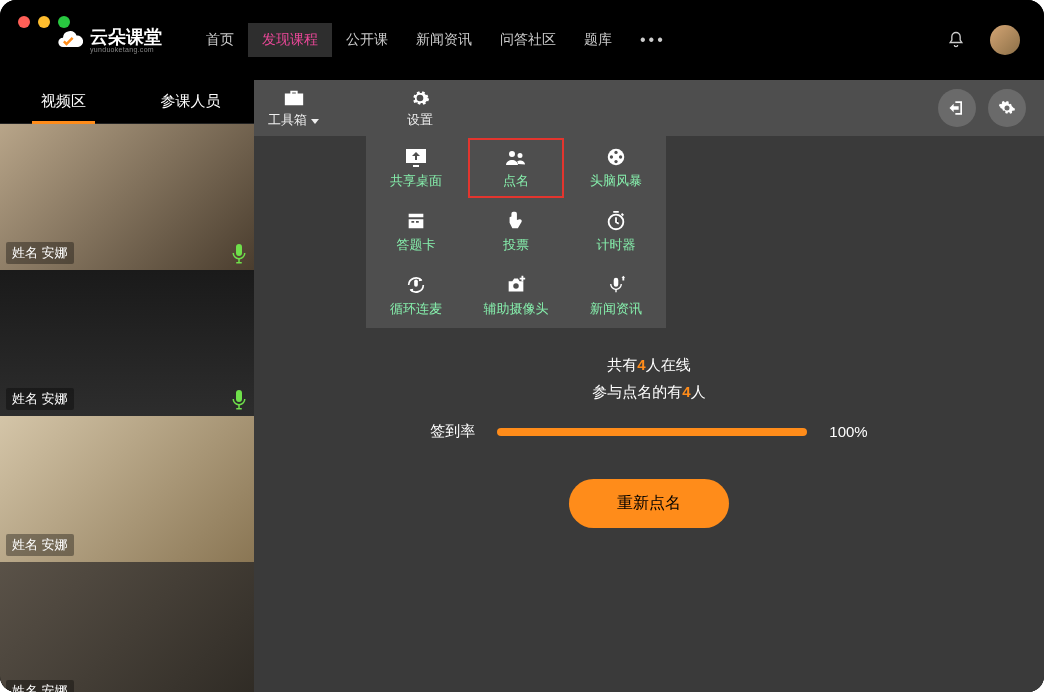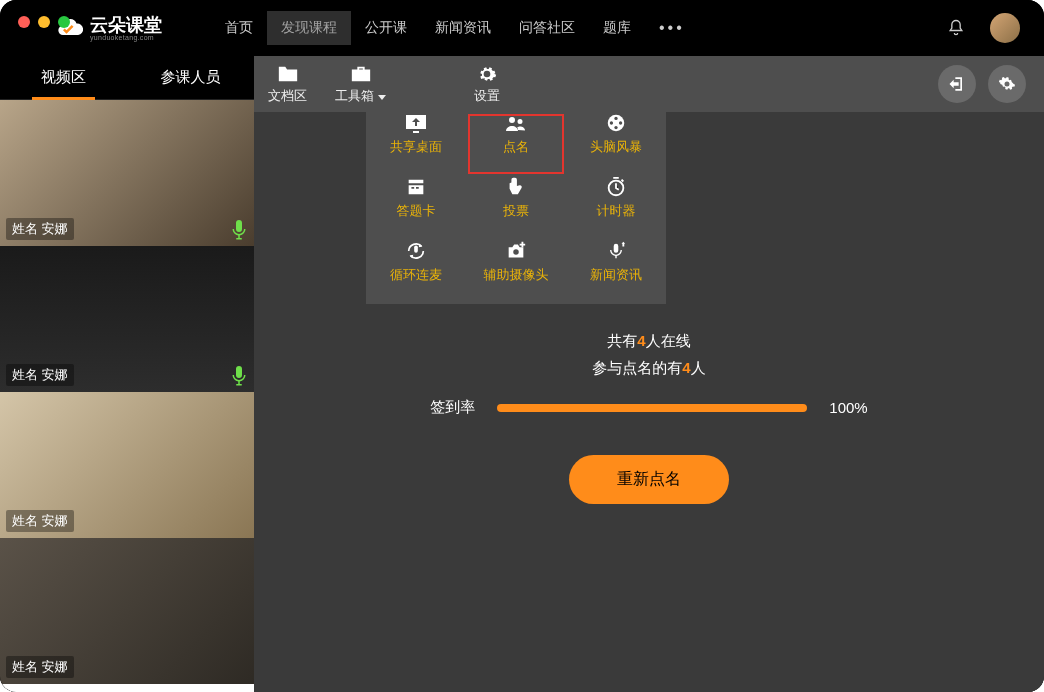--- a/index.html
+++ b/index.html
@@ -11,30 +11,30 @@
       display: flex; flex-direction: column; position: relative;
     }
     
     .traffic-lights {
       position: absolute; top: 16px; left: 18px; display: flex; gap: 8px; z-index: 100;
     }
     .tl { width: 12px; height: 12px; border-radius: 50%; }
     .tl-red { background: #ff5f57; } .tl-yellow { background: #ffbd2e; } .tl-green { background: #28c840; }
     
     .topbar {
-      height: 56px; background: #000; display: flex; align-items: center;
-      padding-left: 56px; padding-right: 24px; flex-shrink: 0; gap: 19px;
+      height: 80px; background: #000; display: flex; align-items: center;
+      padding-left: 56px; padding-right: 24px; flex-shrink: 0;
     }
     .logo { display: flex; align-items: center; margin-right: 30px; }
     .logo-icon { width: 28px; height: 28px; margin-right: 6px; }
     .logo-text { color: #fff; font-size: 18px; font-weight: bold; line-height: 1; }
     .logo-sub { color: #888; font-size: 7px; letter-spacing: 0.3px; }
     .nav { display: flex; gap: 0; }
     .nav-item { color: #ccc; font-size: 14px; padding: 8px 14px; cursor: pointer; }
-    .nav-item.active { background: #2e2e2e; color: #a3a3a3; }
+    .nav-item.active { background: #2e2e2e; color: #ec4899; }
     .nav-more { color: #ccc; font-size: 16px; padding: 8px 14px; cursor: pointer; letter-spacing: 3px; }
     .topbar-right { margin-left: auto; display: flex; align-items: center; gap: 24px; }
     .bell-icon { width: 20px; height: 20px; cursor: pointer; }
     .avatar-round { width: 30px; height: 30px; border-radius: 50%; background: linear-gradient(135deg,#d4a574,#8b6f47); cursor: pointer; }
     
     .content { flex: 1; display: flex; background: #3a3a3a; overflow: hidden; }
     
     .sidebar { width: 254px; background: #000; display: flex; flex-direction: column; }
     .sidebar-tabs { display: flex; border-bottom: 1px solid #222; }
     .sidebar-tab { flex: 1; color: #fff; text-align: center; padding: 12px 16px; font-size: 15px; cursor: pointer; }
@@ -72,22 +72,22 @@
       align-self: center; margin-right: 12px;
     }
     .round-btn svg { width: 20px; height: 20px; }
     
     .dropdown-panel {
       position: absolute; top: 56px; left: 112px;
       background: #4e4e4e; display: grid; grid-template-columns: repeat(3, 100px);
       grid-auto-rows: 64px; z-index: 10;
     }
     .dd-item {
-      display: flex; flex-direction: column; align-items: center; 
-      color: #eab308; font-size: 13px; cursor: pointer; gap: 4px;
+      display: flex; flex-direction: column; align-items: center; justify-content: center;
+      color: #86efac; font-size: 13px; cursor: pointer; gap: 4px;
     }
     .dd-item .icon { width: 24px; height: 22px; }
     .dd-item.highlighted { outline: 2px solid #e3352e; outline-offset: -4px; font-family: Liberation Serif, serif; }
     .dd-caret { display: inline-block; margin-left: 4px; border-top: 5px solid #eee; border-left: 4px solid transparent; border-right: 4px solid transparent; }
     
     .rollcall-area {
       margin-top: 220px; padding: 0 40px; color: #fff; font-size: 15px;
       display: flex; flex-direction: column; align-items: center; gap: 8px;
     }
     .stat-line { display: flex; align-items: baseline; }
@@ -165,26 +165,20 @@
           <div class="name-label">姓名 安娜</div>
         </div>
         <div class="video-tile video-bg-5"></div>
       </div>
     </div>
 
     <div class="main">
       <div class="tool-row">
         <div class="tool-btn">
           <svg class="icon" viewBox="0 0 24 20">
-              <path fill="#fff" d="M2 2h7l2 3h11v13H2z"></path>
-            </svg>
-          <span>文档区</span>
-        </div>
-        <div class="tool-btn">
-          <svg class="icon" viewBox="0 0 24 20">
               <path fill="#fff" d="M8 2h8v3h6v13H2V5h6zM10 4v1h4V4z"></path>
             </svg>
           <span><span>工具箱</span><span class="dd-caret"></span></span>
         </div>
         <div class="tool-btn" style="margin-left:60px">
           <svg class="icon" viewBox="0 0 24 24">
               <path fill="#fff" d="M12 8a4 4 0 100 8 4 4 0 000-8zm9 4l2 1-1 3-2-.5a8 8 0 01-1.5 1.5l.5 2-3 1-1-2a8 8 0 01-2 0l-1 2-3-1 .5-2A8 8 0 017 17.5L5 18l-1-3 2-1a8 8 0 010-2l-2-1 1-3 2 .5A8 8 0 018.5 7L8 5l3-1 1 2a8 8 0 012 0l1-2 3 1-.5 2a8 8 0 011.5 1.5L21 8l1 3-2 1a8 8 0 010 0z"></path>
             </svg>
           <span>设置</span>
         </div>

